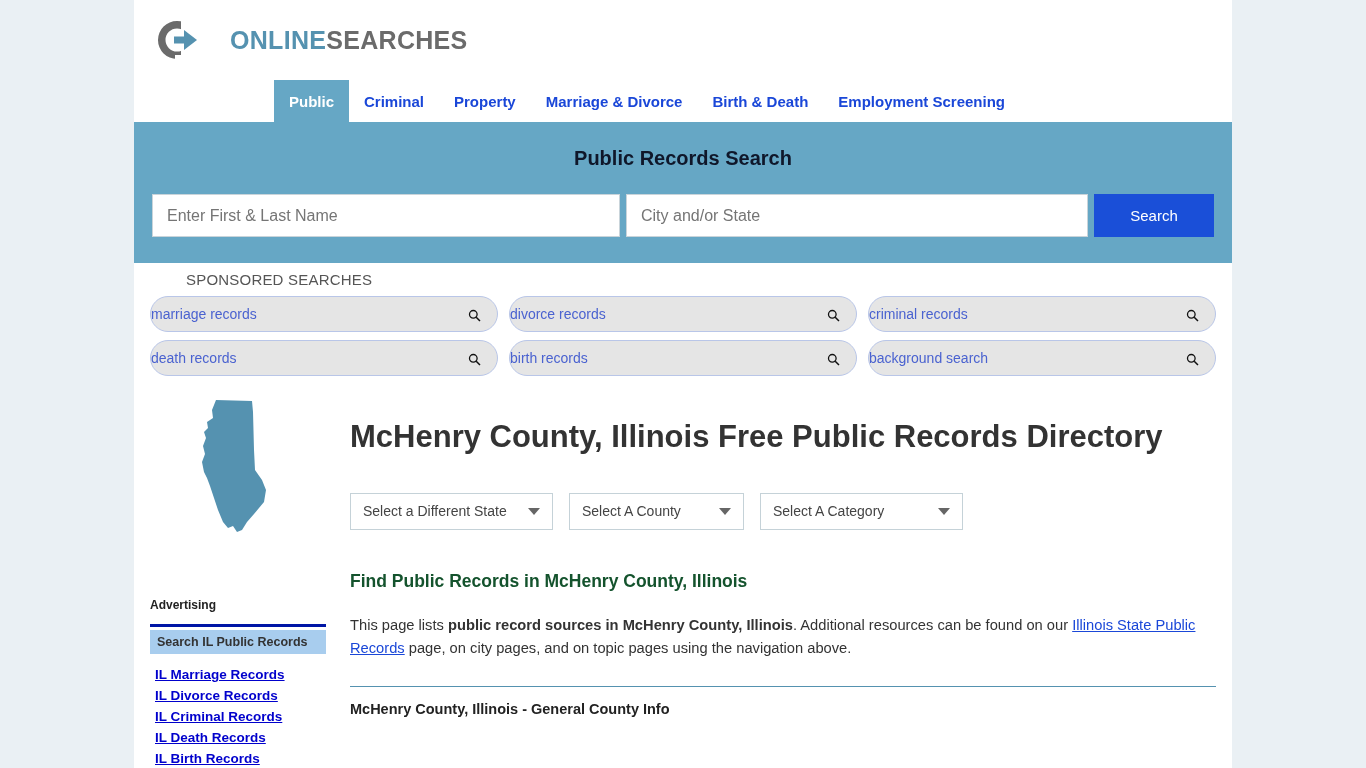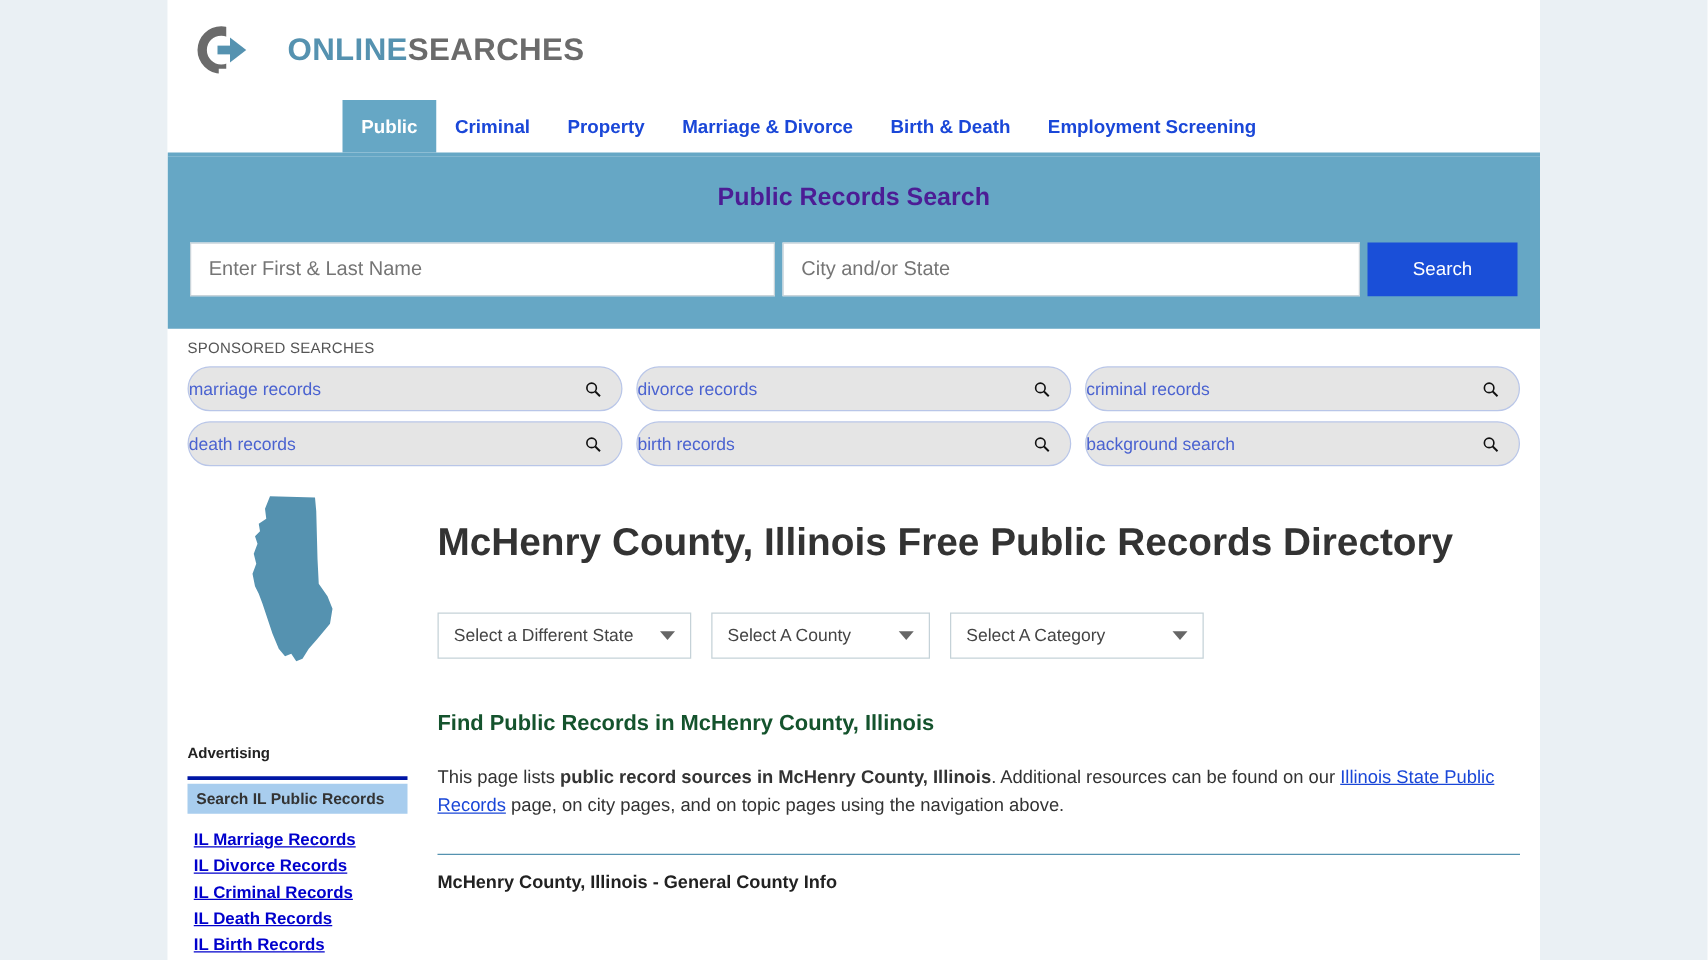--- a/index.html
+++ b/index.html
@@ -68,21 +68,21 @@
     color: #ffffff;
   }
 
   
   .banner {
     background: #66a7c5;
     padding: 22px 18px 26px 18px;
   }
   .banner-title {
     text-align: center;
-    color: #4c1d95;
+    color: #0f172a;
     font-size: 20px;
     font-weight: bold;
     margin-bottom: 24px;
   }
   .search-row { display: flex; gap: 6px; }
   .search-field {
     height: 43px;
     border: 1px solid #c9d4da;
     background: #fff;
     font-size: 16px;
@@ -101,24 +101,25 @@
     border: none;
     font-size: 15px;
     font-family: "Liberation Sans", sans-serif;
     cursor: pointer;
     text-align: center;
   }
 
   
   .sponsored { padding: 8px 16px 0 16px; }
   .sponsored-label {
-    font-size: 12px;
+    font-size: 15px;
     color: #555;
     letter-spacing: 0.2px;
     margin-bottom: 8px;
+    margin-left: 36px;
   }
   .pill-grid {
     display: grid;
     grid-template-columns: repeat(3, 1fr);
     gap: 8px 11px;
   }
   .pill {
     height: 36px;
     border: 1px solid #b9c6e8;
     border-radius: 18px;

